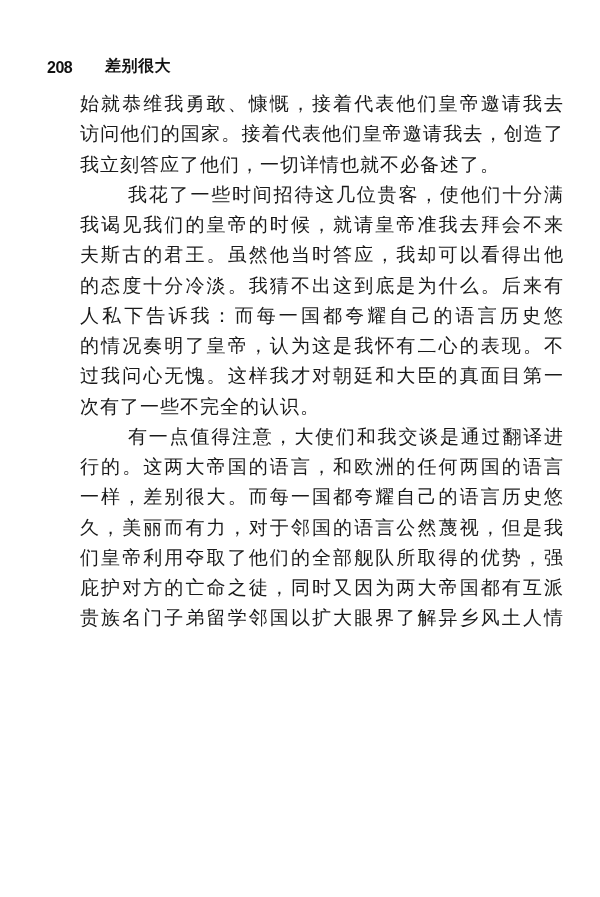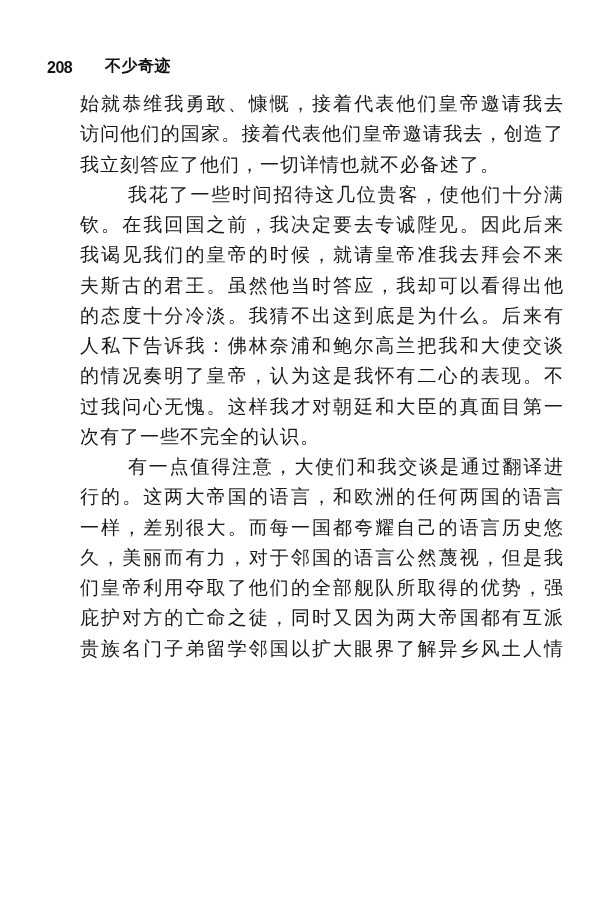--- a/index.html
+++ b/index.html
@@ -57,38 +57,37 @@
     }
     .line.last {
       text-align-last: left;
     }
   </style>
 </head>
 <body>
 
 <div class="running-head">
   <span class="page-number">208</span>
-  <span class="book-title">不少奇迹</span>
+  <span class="book-title">差别很大</span>
 </div>
 
 <div class="body-text">
 
   <div>
     <span class="line">始就恭维我勇敢、慷慨，接着代表他们皇帝邀请我去</span>
     <span class="line">访问他们的国家。接着代表他们皇帝邀请我去，创造了</span>
     <span class="line last">我立刻答应了他们，一切详情也就不必备述了。</span>
   </div>
 
   <div>
     <span class="line indent">我花了一些时间招待这几位贵客，使他们十分满</span>
-    <span class="line">钦。在我回国之前，我决定要去专诚陛见。因此后来</span>
     <span class="line">我谒见我们的皇帝的时候，就请皇帝准我去拜会不来</span>
     <span class="line">夫斯古的君王。虽然他当时答应，我却可以看得出他</span>
     <span class="line">的态度十分冷淡。我猜不出这到底是为什么。后来有</span>
-    <span class="line">人私下告诉我：佛林奈浦和鲍尔高兰把我和大使交谈</span>
+    <span class="line">人私下告诉我：而每一国都夸耀自己的语言历史悠</span>
     <span class="line">的情况奏明了皇帝，认为这是我怀有二心的表现。不</span>
     <span class="line">过我问心无愧。这样我才对朝廷和大臣的真面目第一</span>
     <span class="line last">次有了一些不完全的认识。</span>
   </div>
 
   <div>
     <span class="line indent">有一点值得注意，大使们和我交谈是通过翻译进</span>
     <span class="line">行的。这两大帝国的语言，和欧洲的任何两国的语言</span>
     <span class="line">一样，差别很大。而每一国都夸耀自己的语言历史悠</span>
     <span class="line">久，美丽而有力，对于邻国的语言公然蔑视，但是我</span>

